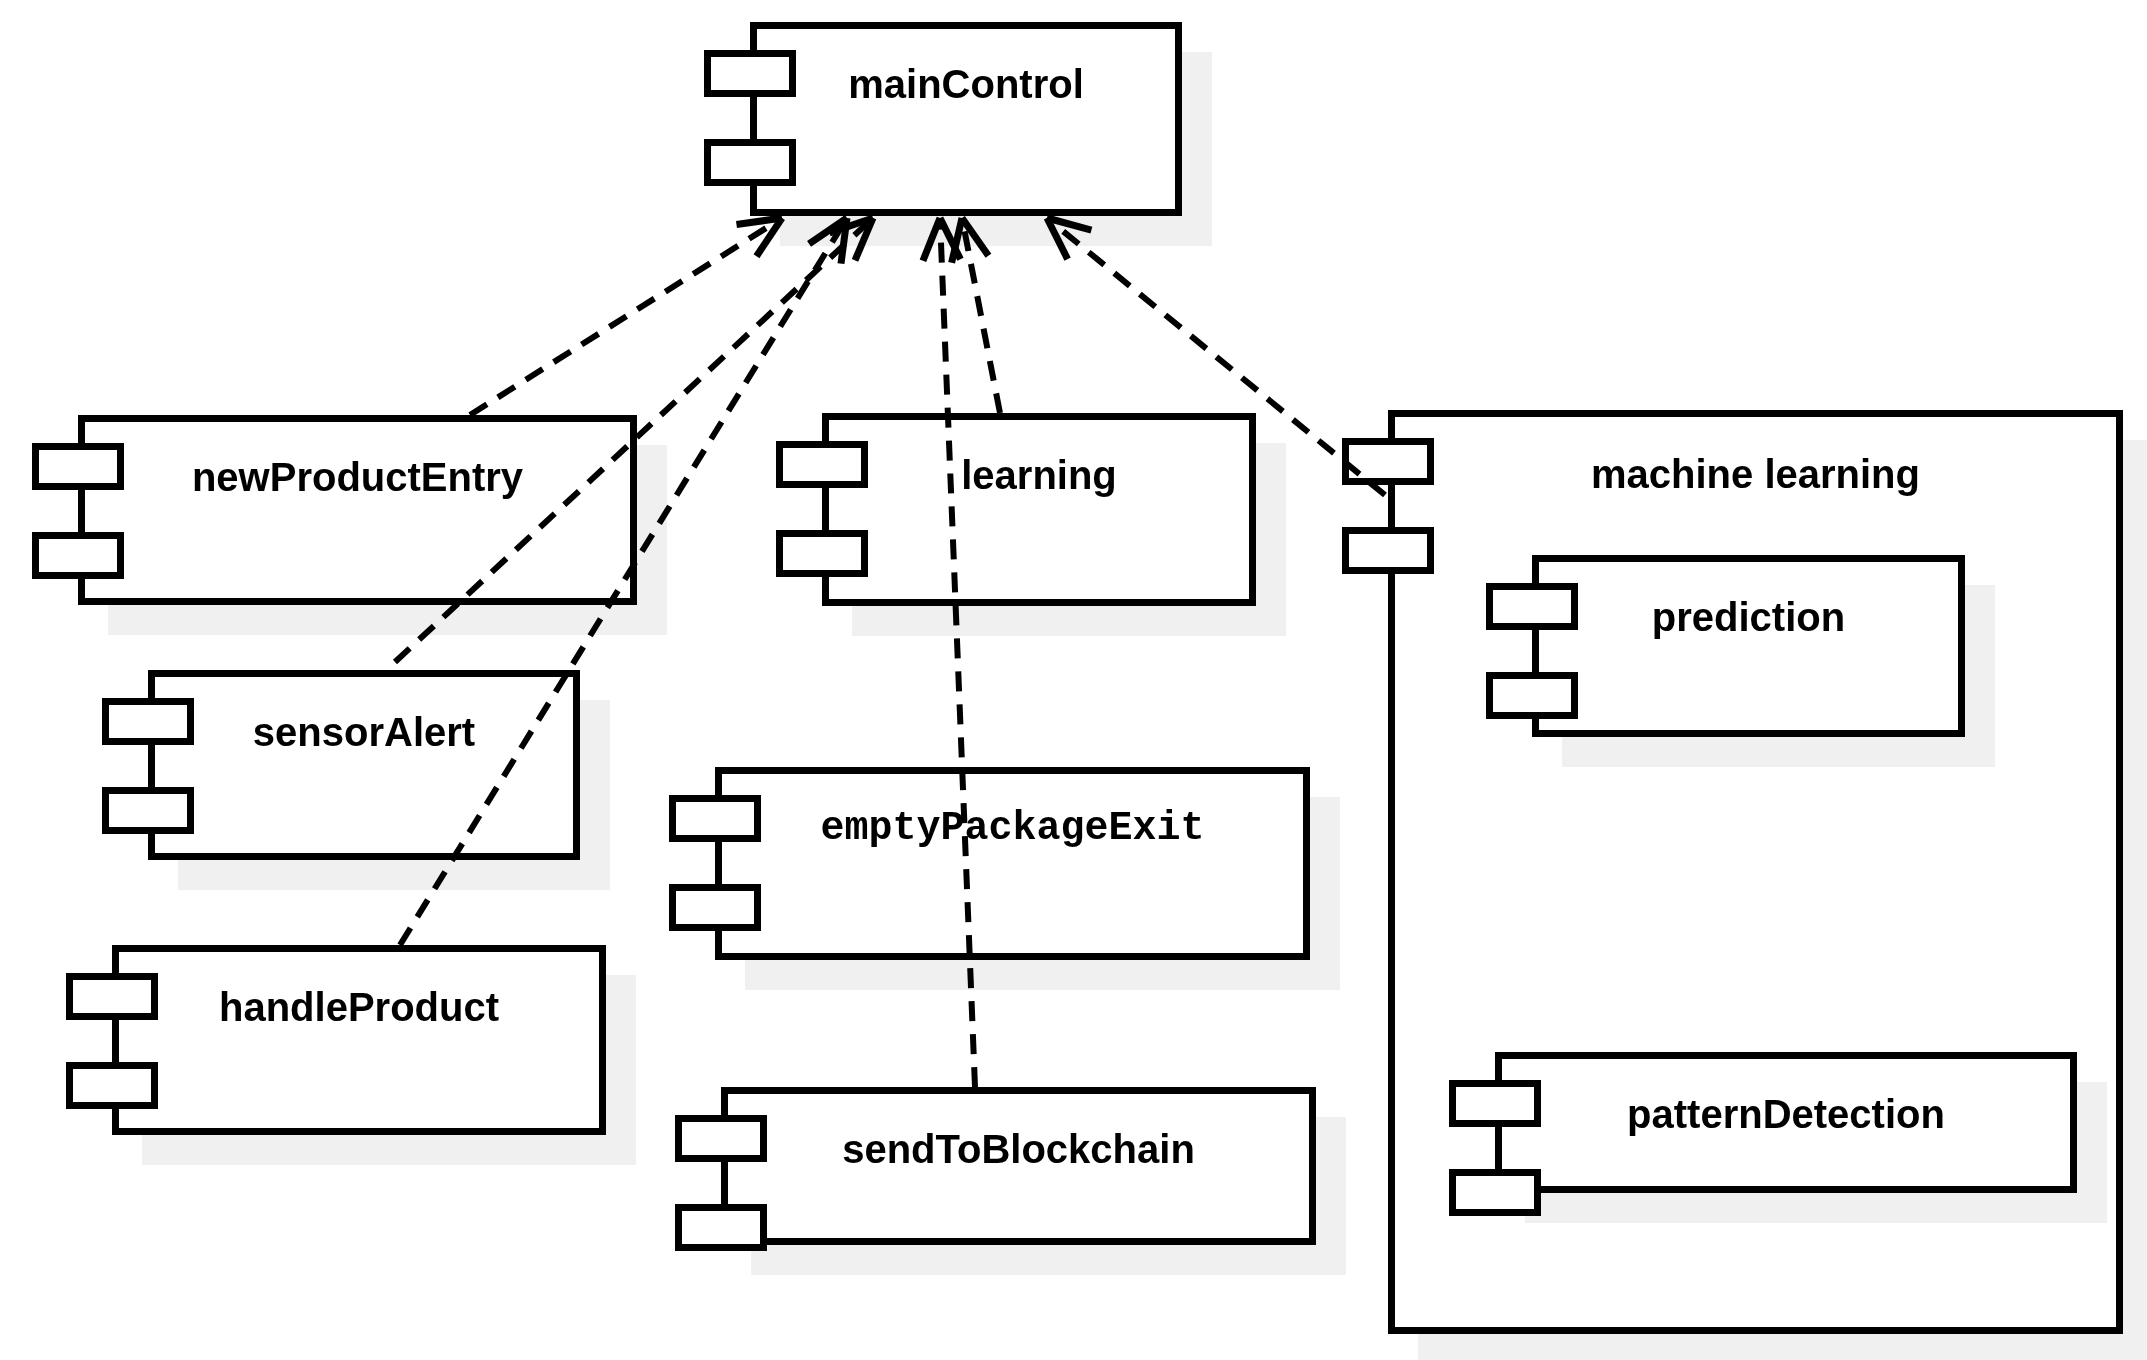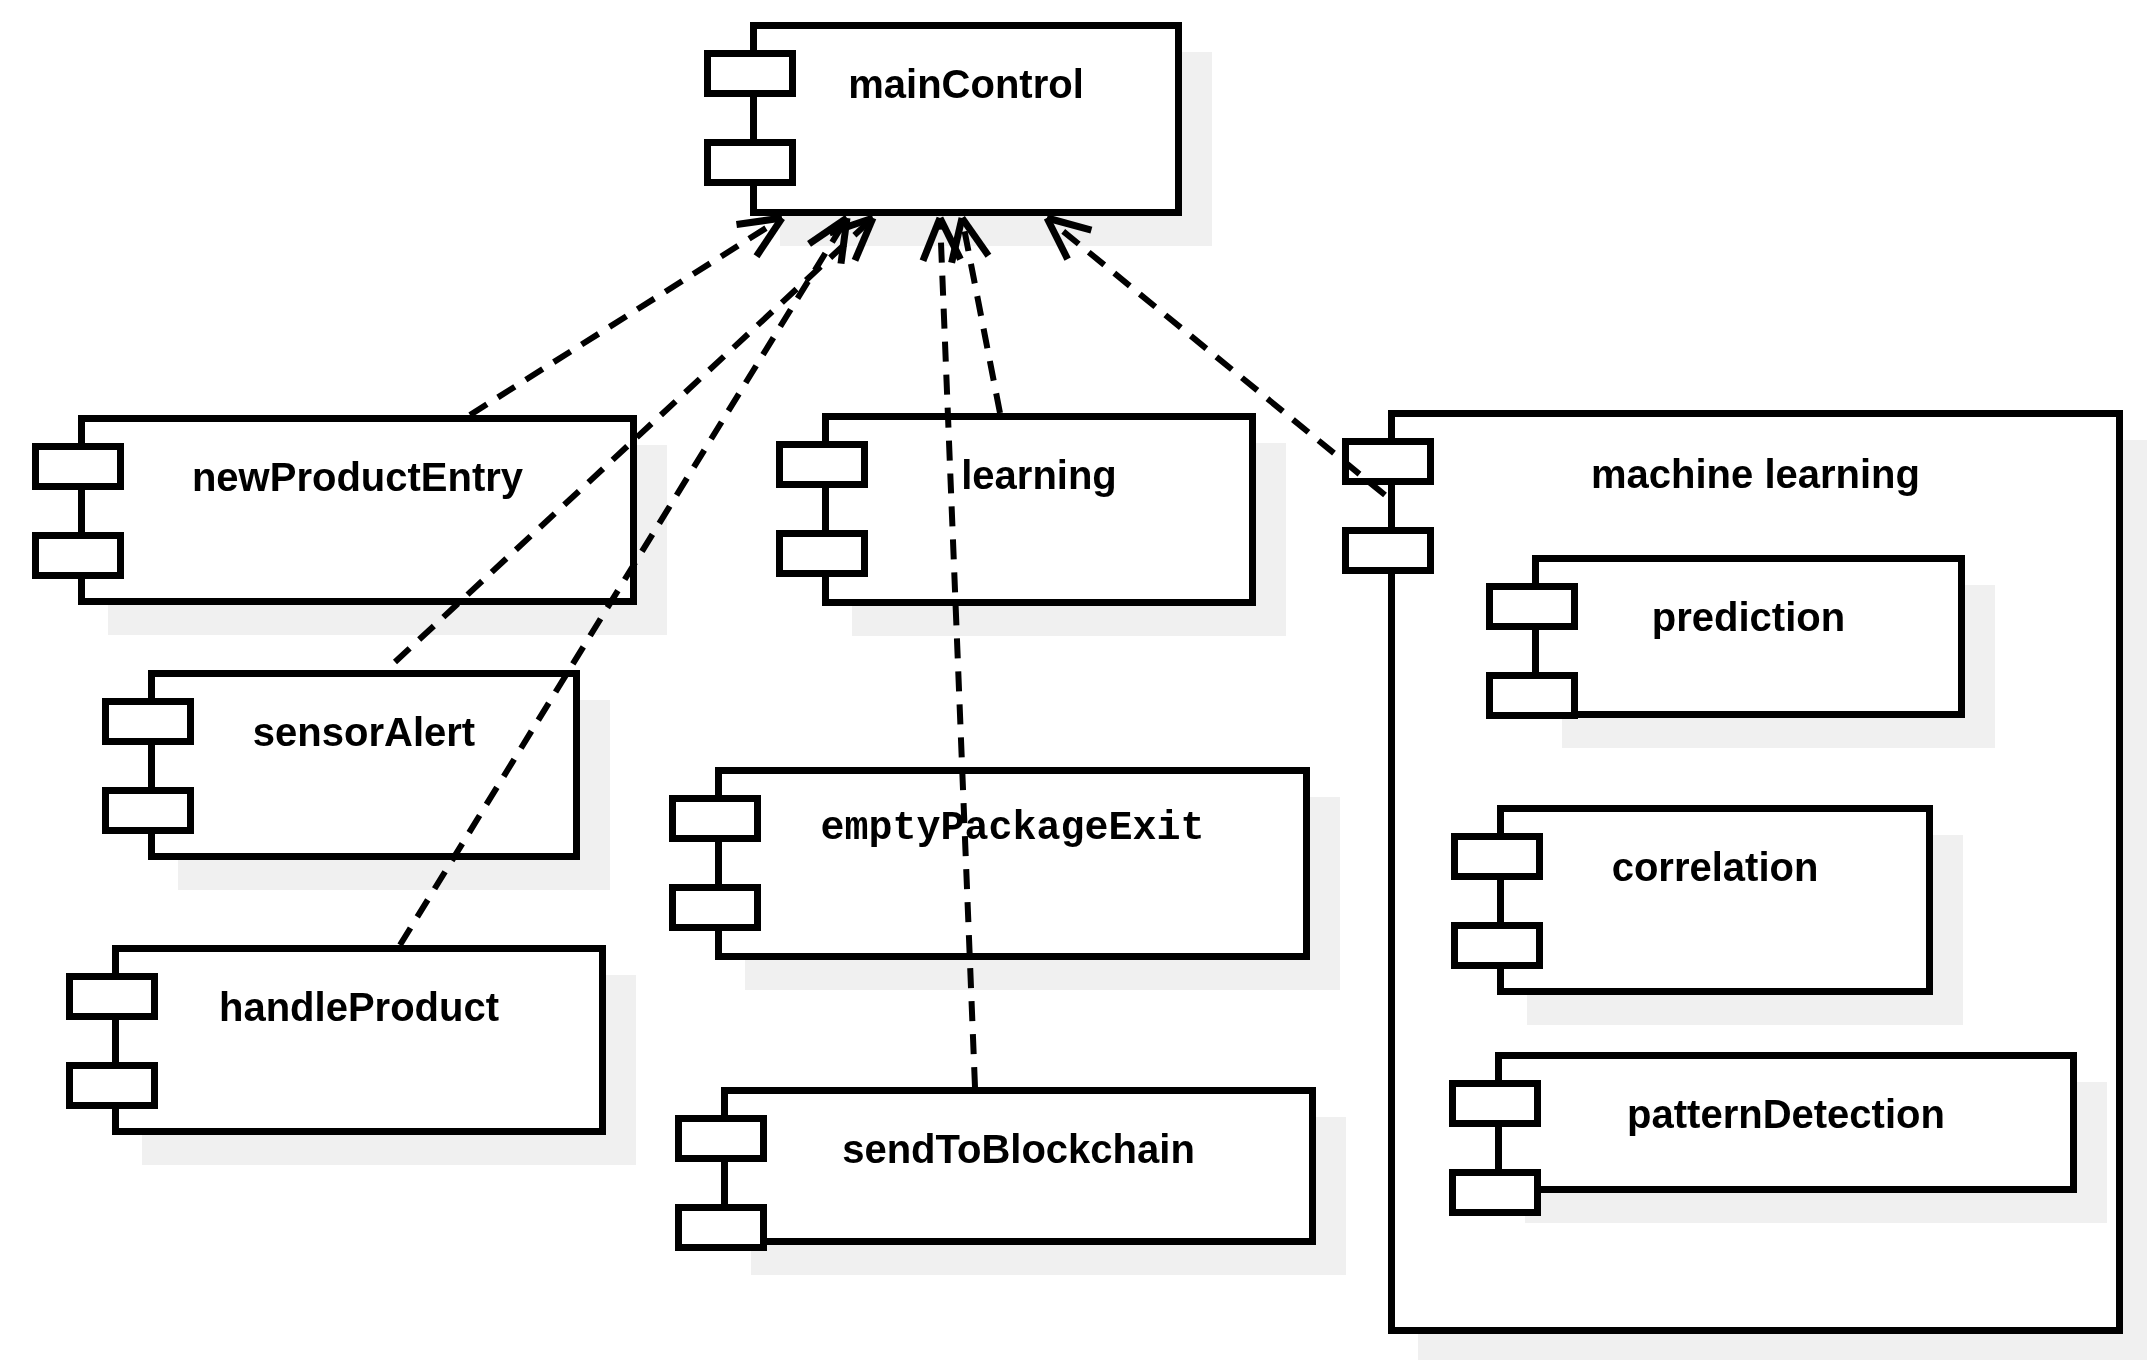--- a/index.html
+++ b/index.html
@@ -91,27 +91,22 @@
       <div class="component" style="left: 715px; top: 767px; width: 595px; height: 193px; font-family: Liberation Mono, monospace;">
         <span class="label">emptyPackageExit</span>
         <div class="port p1"></div>
         <div class="port p2"></div>
       </div>
       <div class="component" style="left: 721px; top: 1087px; width: 595px; height: 158px;">
         <span class="label">sendToBlockchain</span>
         <div class="port p1"></div>
         <div class="port p2"></div>
       </div>
-      <div class="component" style="left: 1532px; top: 555px; width: 433px; height: 163px;">
+      <div class="component" style="left: 1532px; top: 555px; width: 433px; height: 182px;">
         <span class="label">prediction</span>
-        <div class="port p1"></div>
-        <div class="port p2"></div>
-      </div>
-      <div class="component" style="left: 1497px; top: 805px; width: 436px; height: 190px;">
-        <span class="label">correlation</span>
         <div class="port p1"></div>
         <div class="port p2"></div>
       </div>
       <div class="component" style="left: 1495px; top: 1052px; width: 582px; height: 141px;">
         <span class="label">patternDetection</span>
         <div class="port p1"></div>
         <div class="port p2"></div>
       </div>
     </div>
   <svg id="edges-layer" width="2147" height="1360" viewBox="0 0 2147 1360">

